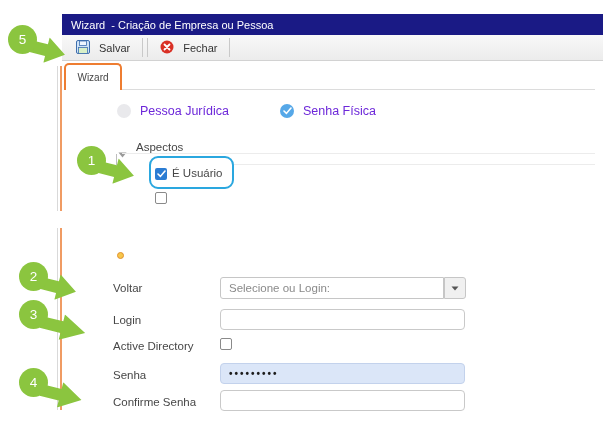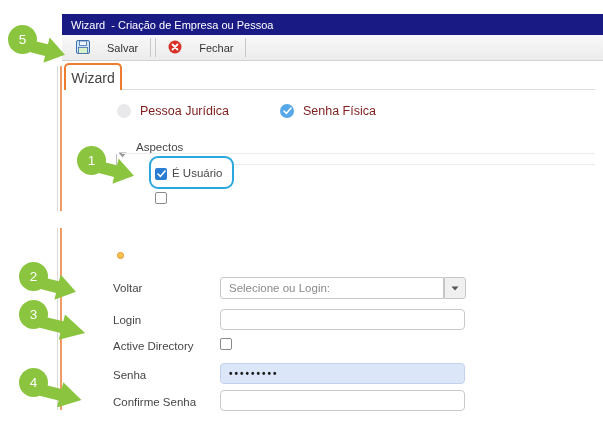--- a/index.html
+++ b/index.html
@@ -6,36 +6,36 @@
   body { background:#fff; font-family:"Liberation Sans", sans-serif; }
   .canvas { position:relative; width:603px; height:435px; background:#ffffff; overflow:hidden;text-align:center; }
 
   
   .titlebar { position:absolute; left:62px; top:14px; width:541px; height:21px;
     background:#1a1a85; color:#fff; font-size:11px; display:flex; align-items:center;
     padding-left:9px; white-space:pre; }
   .toolbar { position:absolute; left:62px; top:35px; width:541px; height:26px;
     background:linear-gradient(#f8f8f8,#ececec); border-bottom:1px solid #d2d2d2;
     display:flex; align-items:center; padding-left:4px; }
-  .tbtn { display:flex; align-items:center; gap:17px; height:21px; padding:0 9px;
+  .tbtn { display:flex; align-items:center; gap:9px; height:21px; padding:0 9px;
     font-size:11px; color:#333; background:transparent; border:1px solid transparent; cursor:default; }
   .tsep { width:1px; height:19px; background:#c9c9c9; margin:0 2px; }
 
   
   .tab { position:absolute; left:64px; top:63px; width:58px; height:27px; z-index:2;
     border:2px solid #ee7d31; border-bottom:none; border-radius:5px 5px 0 0; background:#fff;
-    display:flex; align-items:center; justify-content:center; font-size:14px; color:#444; }
+    display:flex; align-items:center; justify-content:center; font-size:10px; color:#444; }
   .tabline { position:absolute; left:122px; top:89px; width:473px; height:1px; background:#dcdcdc; }
 
   
   .vline-gray { position:absolute; width:1px; background:#d9d9d9; }
   .vline-orange { position:absolute; width:2px; background:#f09b63; }
 
   .lbl { position:absolute; font-size:11.5px; color:#474747; }
-  .radio-lbl { position:absolute; font-size:12.5px; color:#7f1d1d; }
+  .radio-lbl { position:absolute; font-size:12.5px; color:#6d28d9; }
 
   .radio { position:absolute; width:14px; height:14px; border-radius:50%; }
   .radio.off { background:#e9e9ec; }
   .radio.on { background:#56a8e8; display:flex; align-items:center; justify-content:center; }
 
   .hline { position:absolute; height:1px; background:#ececec; }
   .treeline { position:absolute; width:1px; background:#bdbdbd; }
 
   .hl-ring { position:absolute; left:149px; top:156px; width:85px; height:33px;
     border:2px solid #2aa7df; border-radius:9px; background:#fff; z-index:1; }

